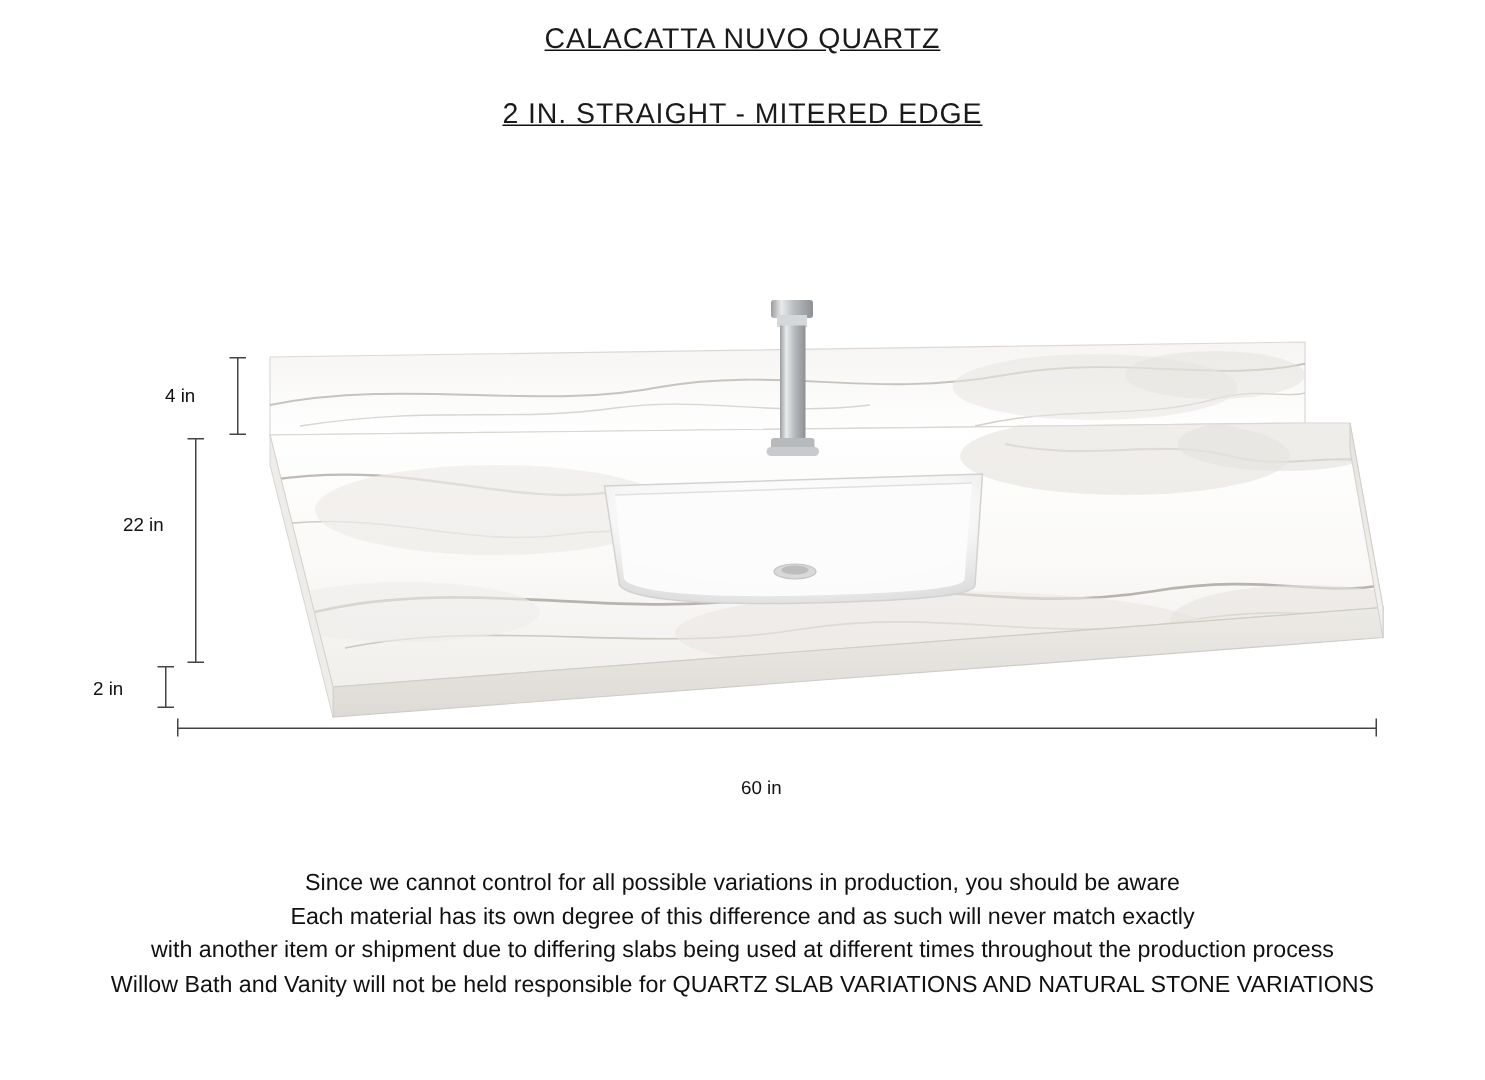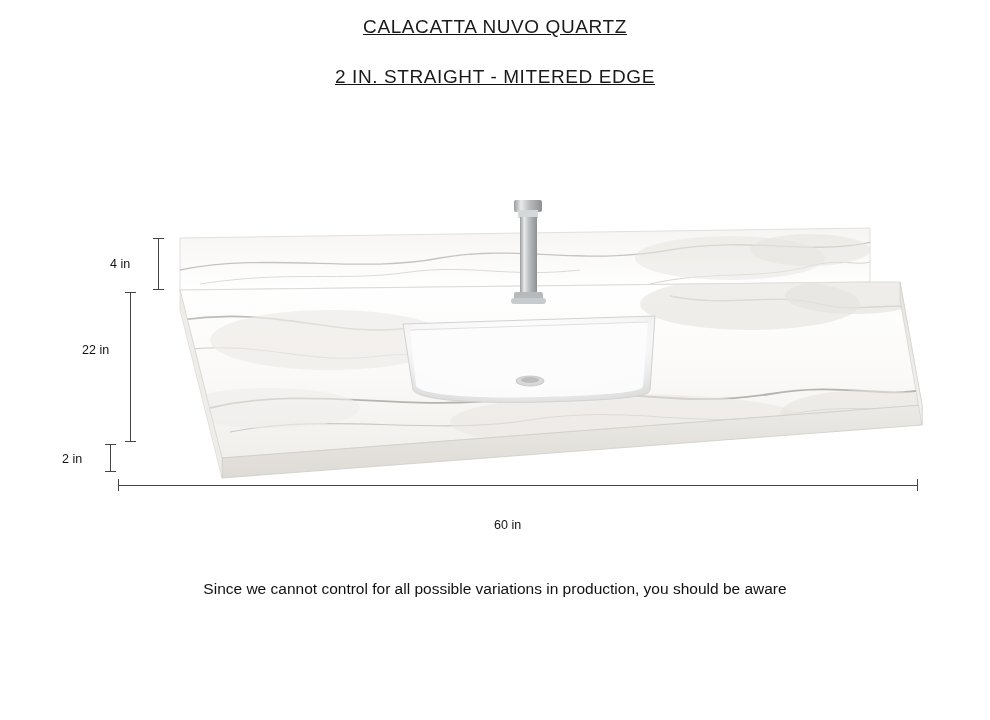--- a/index.html
+++ b/index.html
@@ -194,13 +194,16 @@
   <div class="dim-label" style="left:-48px; top:252px;text-align:center;">2 in</div>
 
   <div class="dim-line h-line" style="left:8px; top:285px; width:800px;"></div>
   <div class="tick" style="left:8px; top:279px; width:1px; height:12px;"></div>
   <div class="tick" style="left:807px; top:279px; width:1px; height:12px;"></div>
   <div class="dim-label" style="left:384px; top:288px;margin-top:30px;">60 in</div>
 </div>
 
 <div class="disclaimer">
   <div>Since we cannot control for all possible variations in production, you should be aware</div>
+  <div>Each material has its own degree of this difference and as such will never match exactly</div>
+  <div>with another item or shipment due to differing slabs being used at different times throughout the production process</div>
+  <div>Willow Bath and Vanity will not be held responsible for QUARTZ SLAB VARIATIONS AND NATURAL STONE VARIATIONS</div>
 </div>
 
 </body></html>

